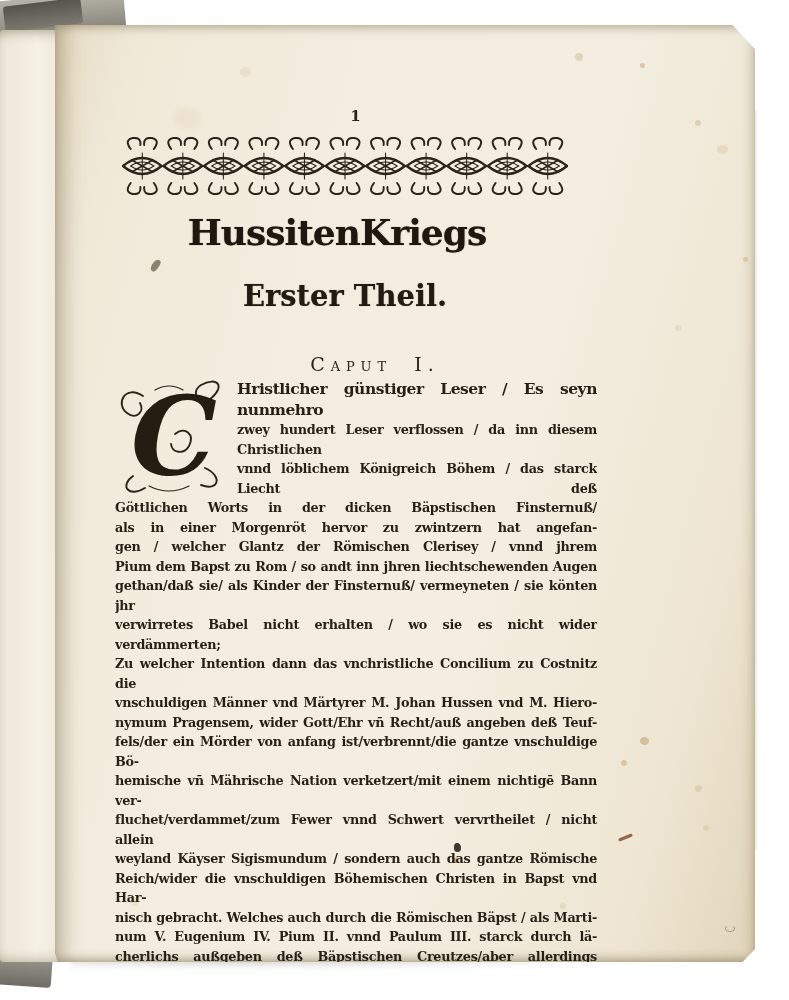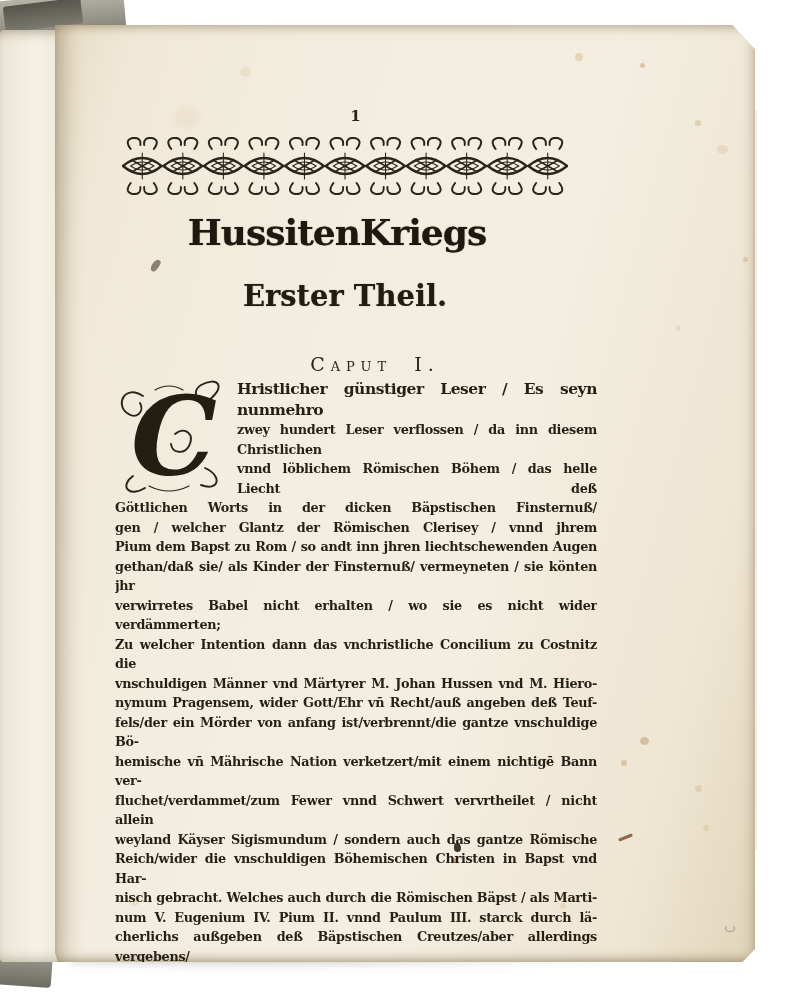--- a/index.html
+++ b/index.html
@@ -140,22 +140,23 @@
             <path d="M60 54 c10 -8 20 0 14 12 c-5 9 -17 7 -18 -2"></path>
             <path d="M40 10 q14 -8 28 0" stroke-width="1.2"></path>
             <path d="M34 106 q20 10 40 0" stroke-width="1.2"></path>
           </g>
           <text x="16" y="94" font-family="DejaVu Serif, serif" font-weight="bold" font-style="italic" font-size="108" fill="#241d12">C</text>
         </svg>
       </div>
       <div class="opening">Hristlicher günstiger Leser / Es seyn nunmehro</div>
       <div>
           <div class="bline">zwey hundert Leser verflossen / da inn diesem Christlichen</div>
-          <div class="bline">vnnd löblichem Römischen Böhem / das helle Liecht deß</div>
+          <div class="bline">vnnd löblichem Königreich Böhem / das starck Liecht deß</div>
           <div class="bline">Göttlichen Worts in der dicken Bäpstischen Finsternuß/</div>
+          <div class="bline">als in einer Morgenröt hervor zu zwintzern hat angefan-</div>
           <div class="bline">gen / welcher Glantz der Römischen Clerisey / vnnd jhrem</div>
         </div>
       <div>
           <div class="bline">Pium dem Bapst zu Rom / so andt inn jhren liechtschewenden Augen</div>
           <div class="bline">gethan/daß sie/ als Kinder der Finsternuß/ vermeyneten / sie könten jhr</div>
           <div class="bline">verwirretes Babel nicht erhalten / wo sie es nicht wider verdämmerten;</div>
           <div class="bline">Zu welcher Intention dann das vnchristliche Concilium zu Costnitz die</div>
           <div class="bline">vnschuldigen Männer vnd Märtyrer M. Johan Hussen vnd M. Hiero-</div>
           <div class="bline">nymum Pragensem, wider Gott/Ehr vñ Recht/auß angeben deß Teuf-</div>
           <div class="bline">fels/der ein Mörder von anfang ist/verbrennt/die gantze vnschuldige Bö-</div>

